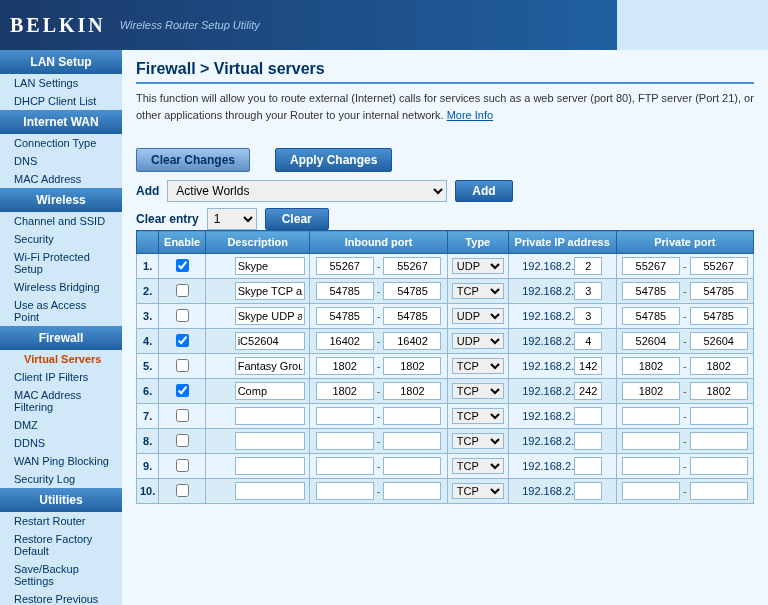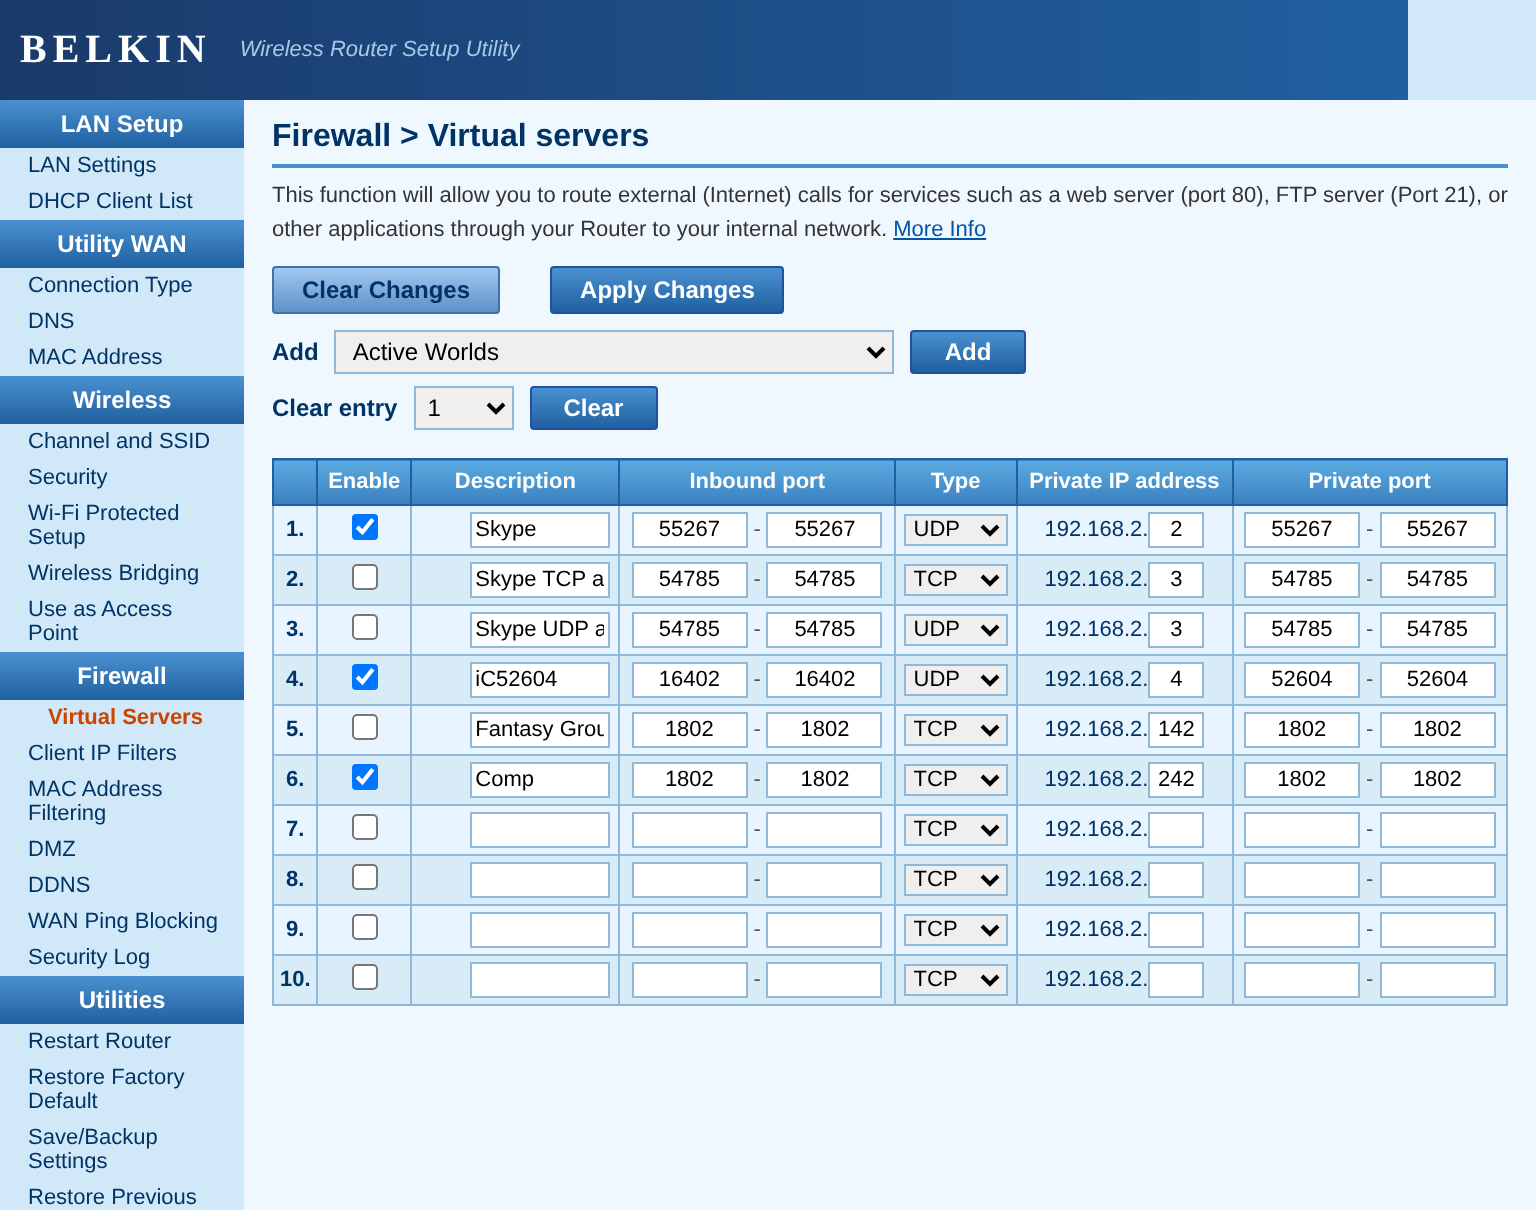--- a/index.html
+++ b/index.html
@@ -16,21 +16,21 @@
       padding: 3px 8px 3px 14px; font-size: 11px; color: #003366;
       cursor: pointer; background: #d0e8f8;
     }
     .sidebar-subitem.selected { color: #cc4400; font-weight: bold; padding-left: 24px; }
 
     
     #main { flex: 1; background: #f0f8ff; overflow-y: auto; padding: 10px 14px; }
 
     .page-title { font-size: 16px; font-weight: bold; color: #003366; margin-bottom: 6px; border-bottom: 2px solid #4a90d0; padding-bottom: 4px; }
 
-    .description { font-size: 11px; color: #333; line-height: 1.5; margin-bottom: 10px; }
+    .description { font-size: 11px; color: #333; line-height: 1.5; margin-bottom: 25px; }
     .description a { color: #0055aa; }
 
     .toolbar { display: flex; gap: 25px; margin-bottom: 8px; }
     .btn-clear-changes {
       background: linear-gradient(to bottom, #a0c8f0, #6090c8);
       border: 1px solid #4070a8; color: #003366; font-weight: bold;
       padding: 4px 14px; cursor: pointer; font-size: 12px; border-radius: 2px;
     }
     .btn-apply-changes {
       background: linear-gradient(to bottom, #4a90d0, #2060a0);
@@ -40,21 +40,21 @@
 
     .add-row { display: flex; align-items: center; gap: 8px; margin-bottom: 6px; }
     .add-row label { font-size: 12px; color: #003366; font-weight: bold; }
     .add-row select { width: 280px; padding: 2px 4px; font-size: 12px; border: 1px solid #90b8d8; }
     .btn-add {
       background: linear-gradient(to bottom, #4a90d0, #2060a0);
       border: 1px solid #2050a0; color: white; font-weight: bold;
       padding: 3px 16px; cursor: pointer; font-size: 12px; border-radius: 2px;
     }
 
-    .clear-row { display: flex; align-items: center; gap: 8px; margin-bottom: 14px; }
+    .clear-row { display: flex; align-items: center; gap: 8px; margin-bottom: 0; }
     .clear-row label { font-size: 12px; color: #003366; font-weight: bold; }
     .clear-row select { width: 50px; padding: 2px; font-size: 12px; border: 1px solid #90b8d8; }
     .btn-clear {
       background: linear-gradient(to bottom, #4a90d0, #2060a0);
       border: 1px solid #2050a0; color: white; font-weight: bold;
       padding: 3px 16px; cursor: pointer; font-size: 12px; border-radius: 2px;
     }
 
     
     table.vs-table {
@@ -76,21 +76,21 @@
     .desc-input { width: 70px; border: 1px solid #90b8d8; padding: 2px; font-size: 11px; margin-left: 24px; }
     .port-input { width: 58px; border: 1px solid #90b8d8; padding: 2px; font-size: 11px; text-align: center; }
     .ip-text { color: #003366; font-size: 11px; }
     .ip-part-input { width: 28px; border: 1px solid #90b8d8; padding: 2px; font-size: 11px; text-align: center; }
     .type-select { width: 52px; font-size: 11px; border: 1px solid #90b8d8; }
     .dash { color: #555; }
     input[type="checkbox"] { cursor: pointer; }
 
     
     #header {
-      position: fixed; top: 0; left: 0; width: 704px; height: 50px;
+      position: fixed; top: 0; left: 0; width: 617px; height: 50px;
       background: linear-gradient(to right, #1a3a6a, #2060a0);
       display: flex; align-items: center; padding: 0 10px; z-index: 10;
     }
     #logo { color: white; font-size: 20px; font-weight: 900; letter-spacing: 3px; font-family: serif; }
     #tagline { color: #a8c8e8; font-size: 11px; margin-left: 14px; font-style: italic; }
     #app-container { display: flex; width: 768px; height: 605px; padding-top: 50px; }
   </style>
 </head>
 <body>
 
@@ -99,21 +99,21 @@
   <span id="tagline">Wireless Router Setup Utility</span>
 </div>
 
 <div id="app-container">
 
   <div id="sidebar">
     <div class="sidebar-header">LAN Setup</div>
     <div class="sidebar-subitem">LAN Settings</div>
     <div class="sidebar-subitem">DHCP Client List</div>
 
-    <div class="sidebar-header">Utility WAN</div>
+    <div class="sidebar-header">Internet WAN</div>
     <div class="sidebar-subitem">Connection Type</div>
     <div class="sidebar-subitem">DNS</div>
     <div class="sidebar-subitem">MAC Address</div>
 
     <div class="sidebar-header">Wireless</div>
     <div class="sidebar-subitem">Channel and SSID</div>
     <div class="sidebar-subitem">Security</div>
     <div class="sidebar-subitem">Wi-Fi Protected Setup</div>
     <div class="sidebar-subitem">Wireless Bridging</div>
     <div class="sidebar-subitem">Use as Access Point</div>

